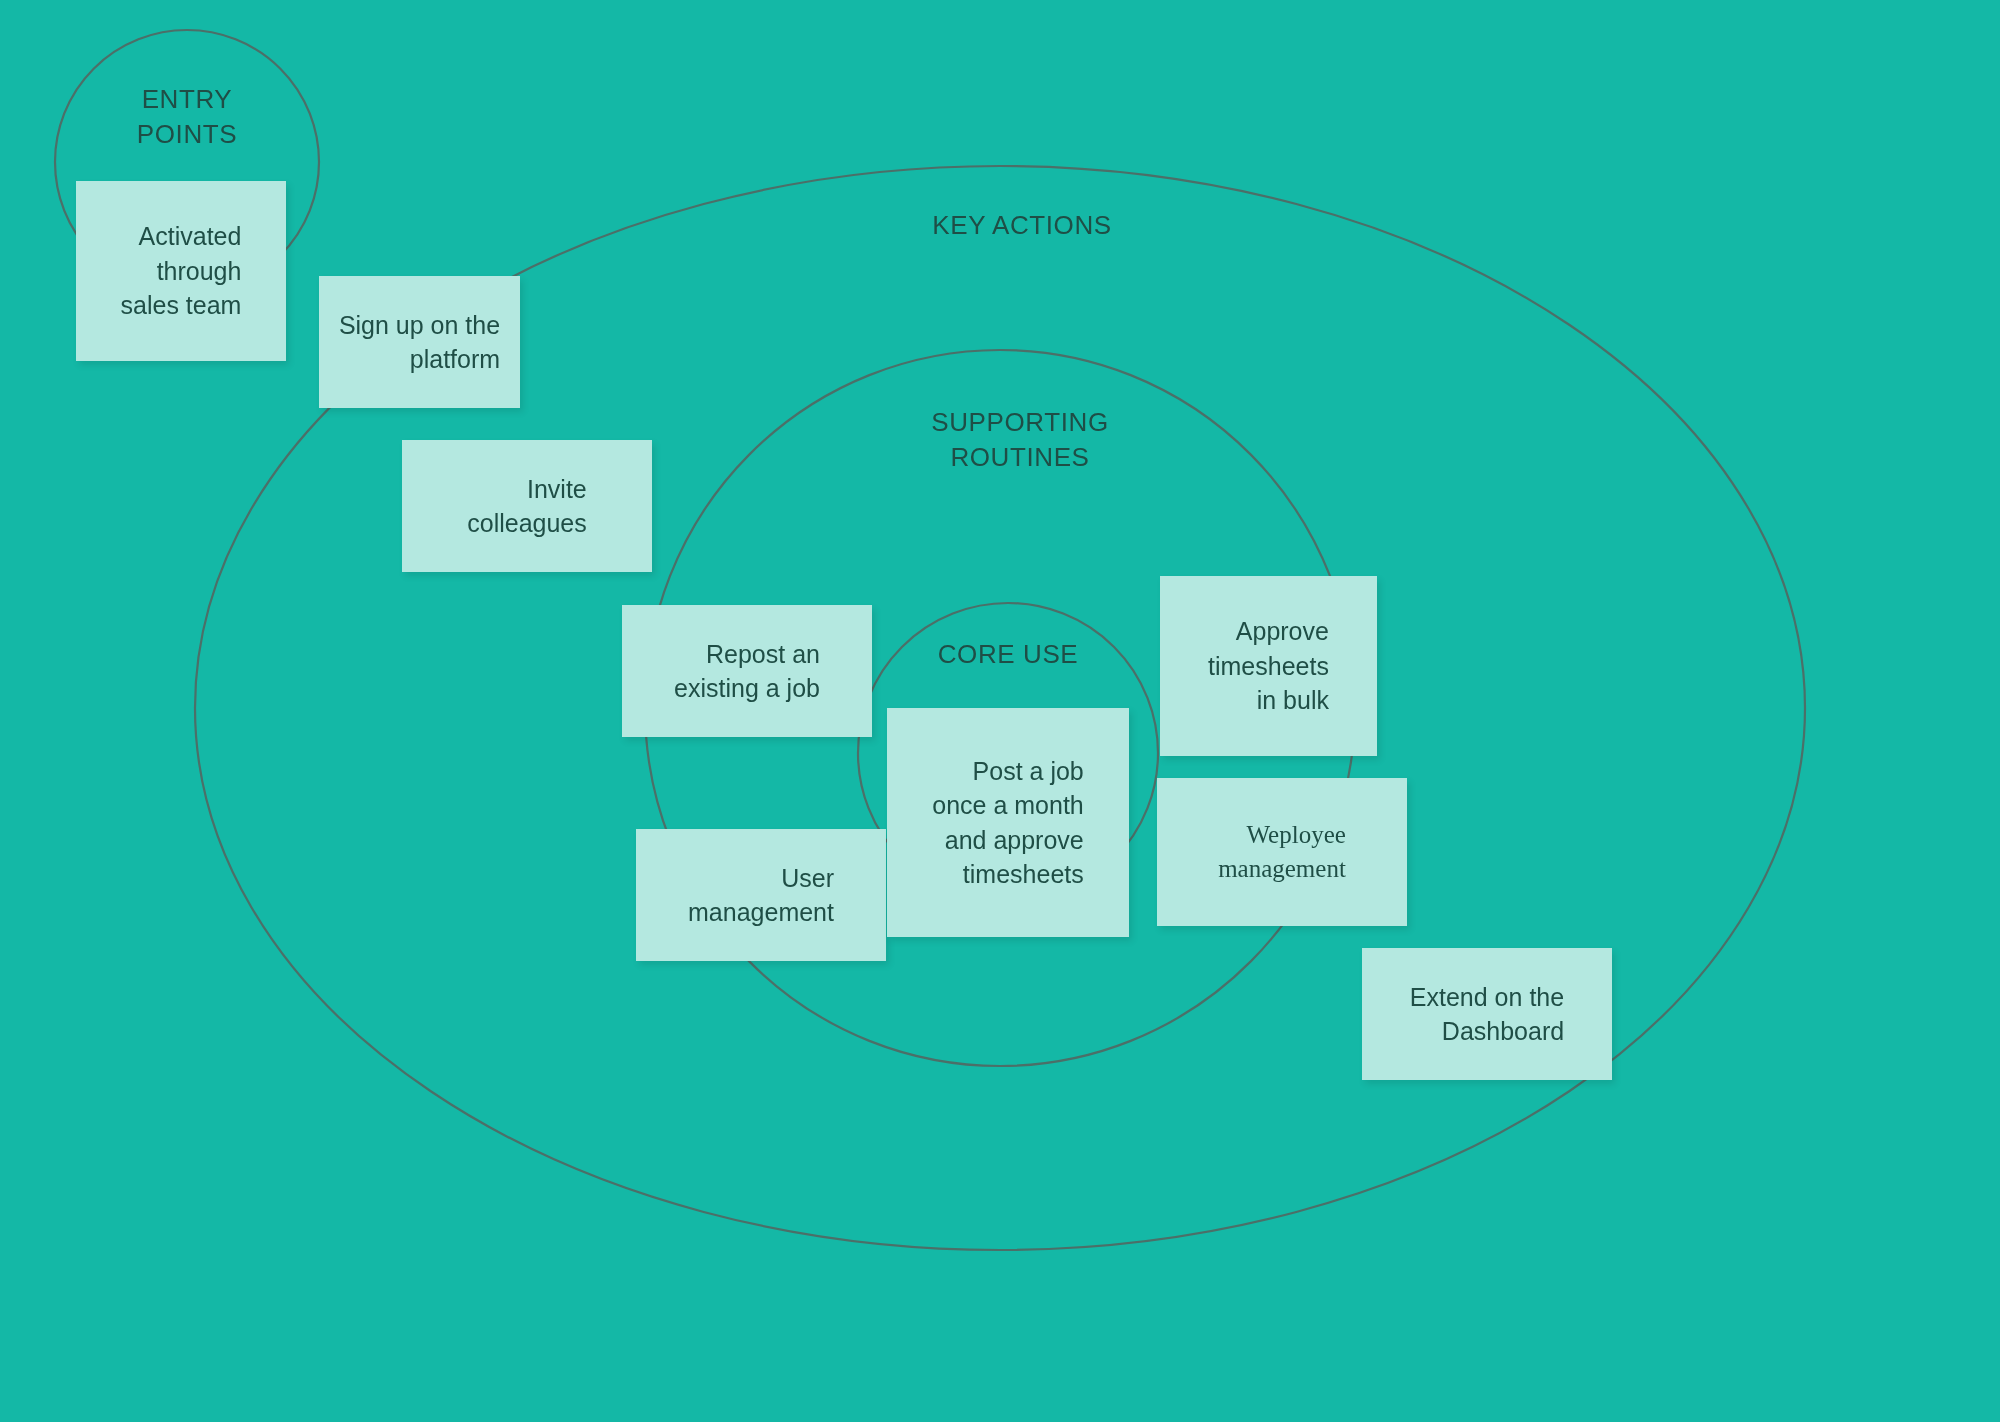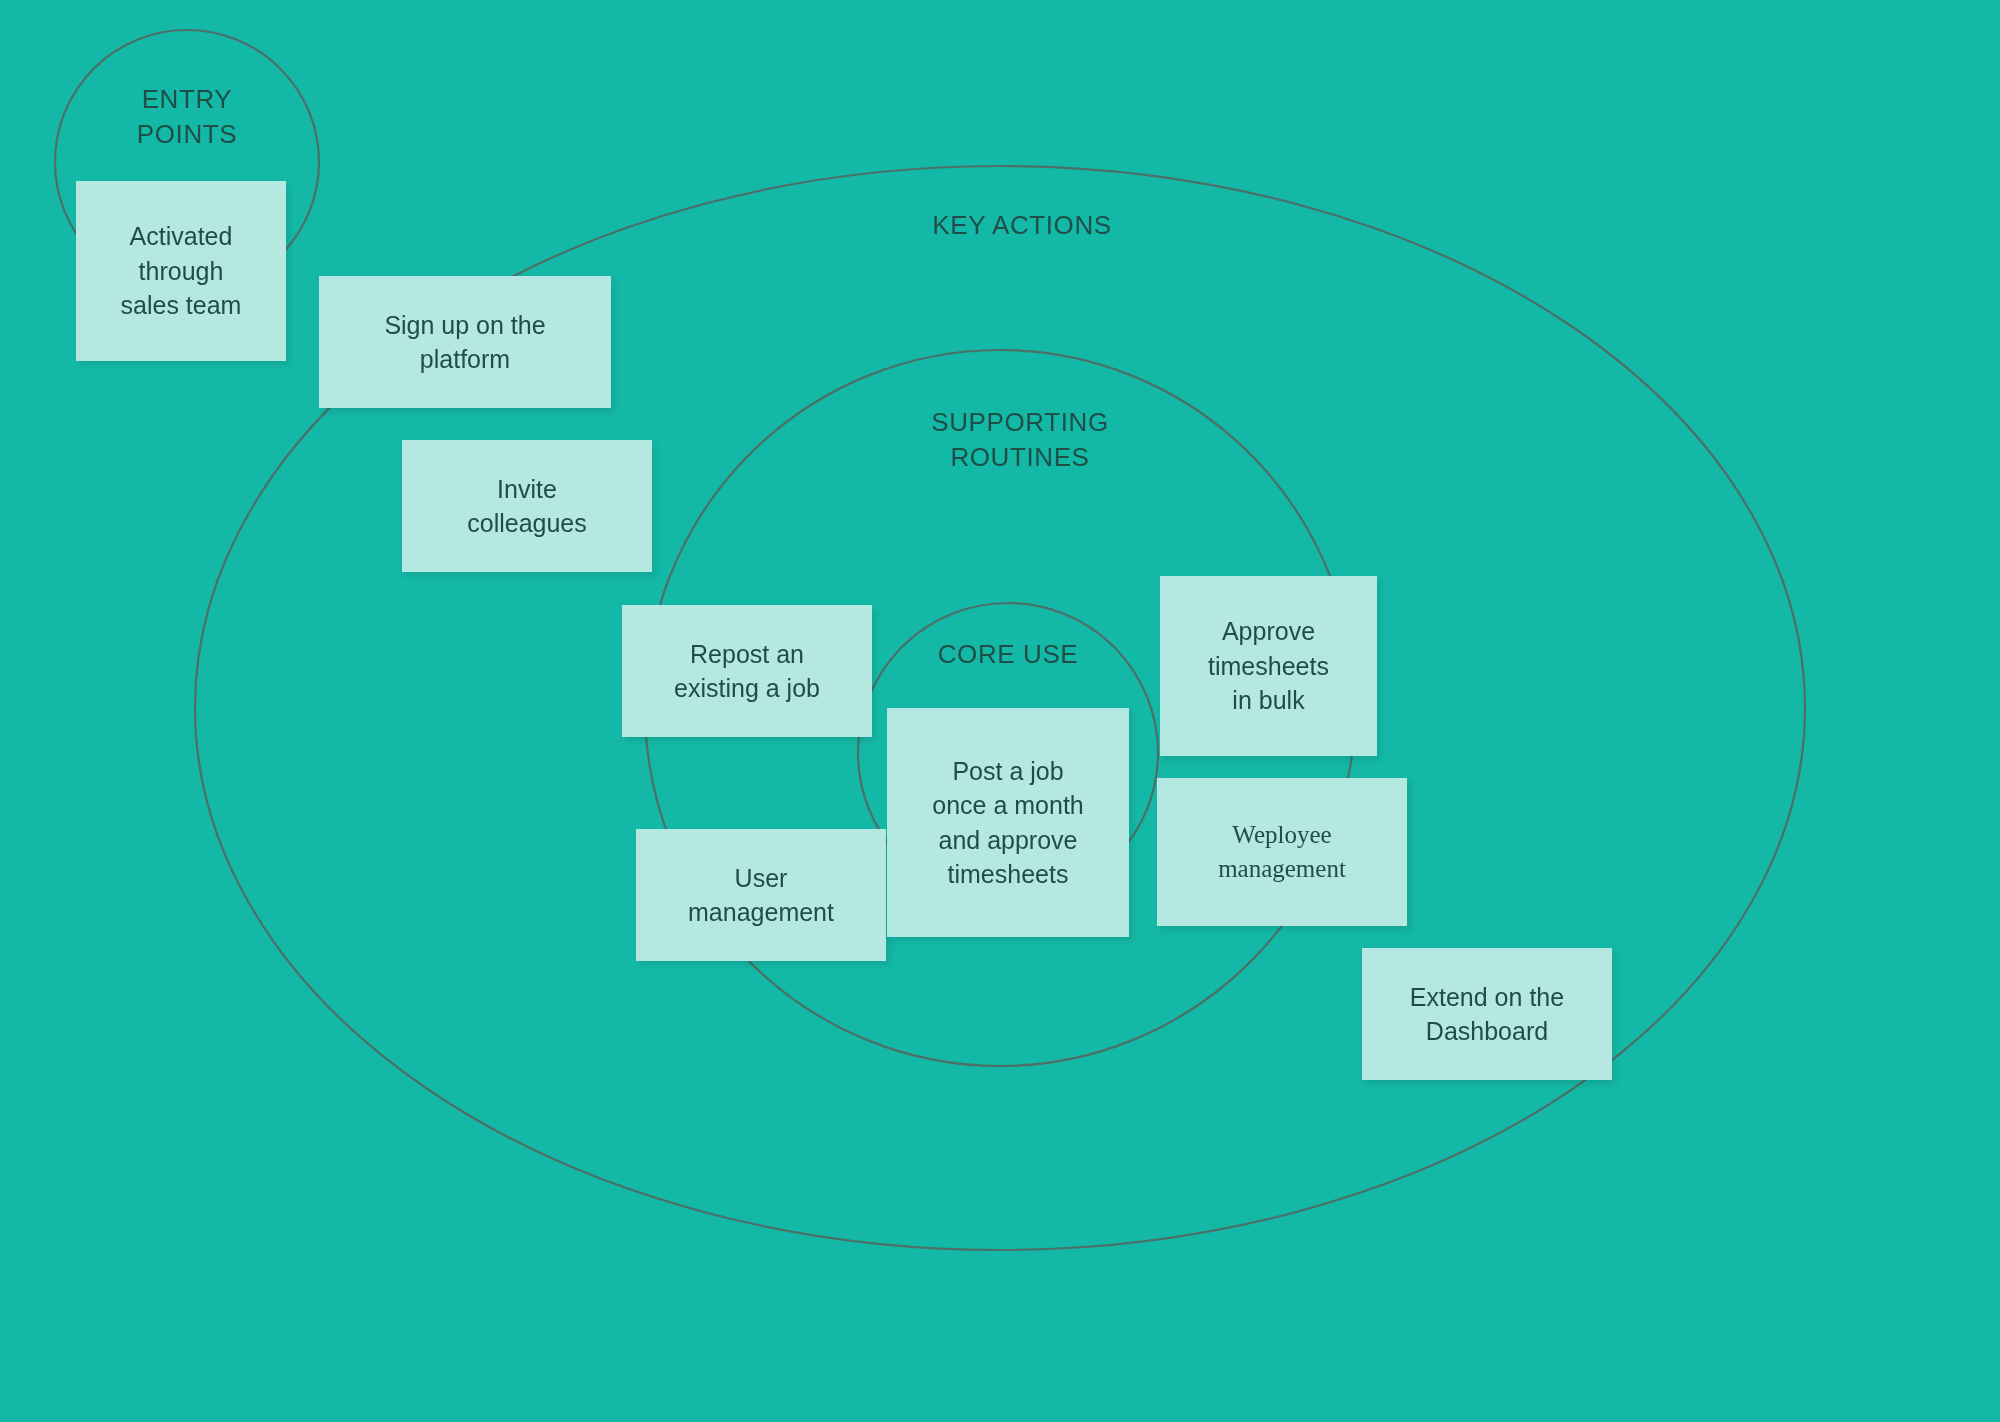--- a/index.html
+++ b/index.html
@@ -35,21 +35,21 @@
     white-space: pre-line;
     transform: translateX(-50%);
     pointer-events: none;
   }
   .card {
     position: absolute;
     background: #b4e8e0;
     color: #1f4e46;
     font-size: 25px;
     line-height: 1.38;
-    text-align: center;
+    text-align: right;
     display: flex;
     align-items: center;
     justify-content: center;
     box-sizing: border-box;
     padding: 8px 10px;
     box-shadow: 3px 4px 7px rgba(0,0,0,0.10);
     white-space: pre-line;
   }
 </style>
 </head>
@@ -67,21 +67,21 @@
   <div class="ring-label" style="left:187px; top:82px;">ENTRY
 POINTS</div>
   <div class="ring-label" style="left:1022px; top:208px;">KEY ACTIONS</div>
   <div class="ring-label" style="left:1020px; top:405px;">SUPPORTING
 ROUTINES</div>
   <div class="ring-label" style="left:1008px; top:637px;">CORE USE</div>
 
   <div class="card" style="left:76px; top:181px; width:210px; height:180px;">Activated
 through
 sales team</div>
-  <div class="card" style="left:319px; top:276px; width:292px; height:132px;">Sign up on the
+  <div class="card" style="left:319px; top:276px; width:201px; height:132px;">Sign up on the
 platform</div>
   <div class="card" style="left:622px; top:605px; width:250px; height:132px;">Repost an
 existing a job</div>
   <div class="card" style="left:402px; top:440px; width:250px; height:132px;">Invite
 colleagues</div>
   <div class="card" style="left:636px; top:829px; width:250px; height:132px;">User
 management</div>
   <div class="card" style="left:887px; top:708px; width:242px; height:229px;">Post a job
 once a month
 and approve

